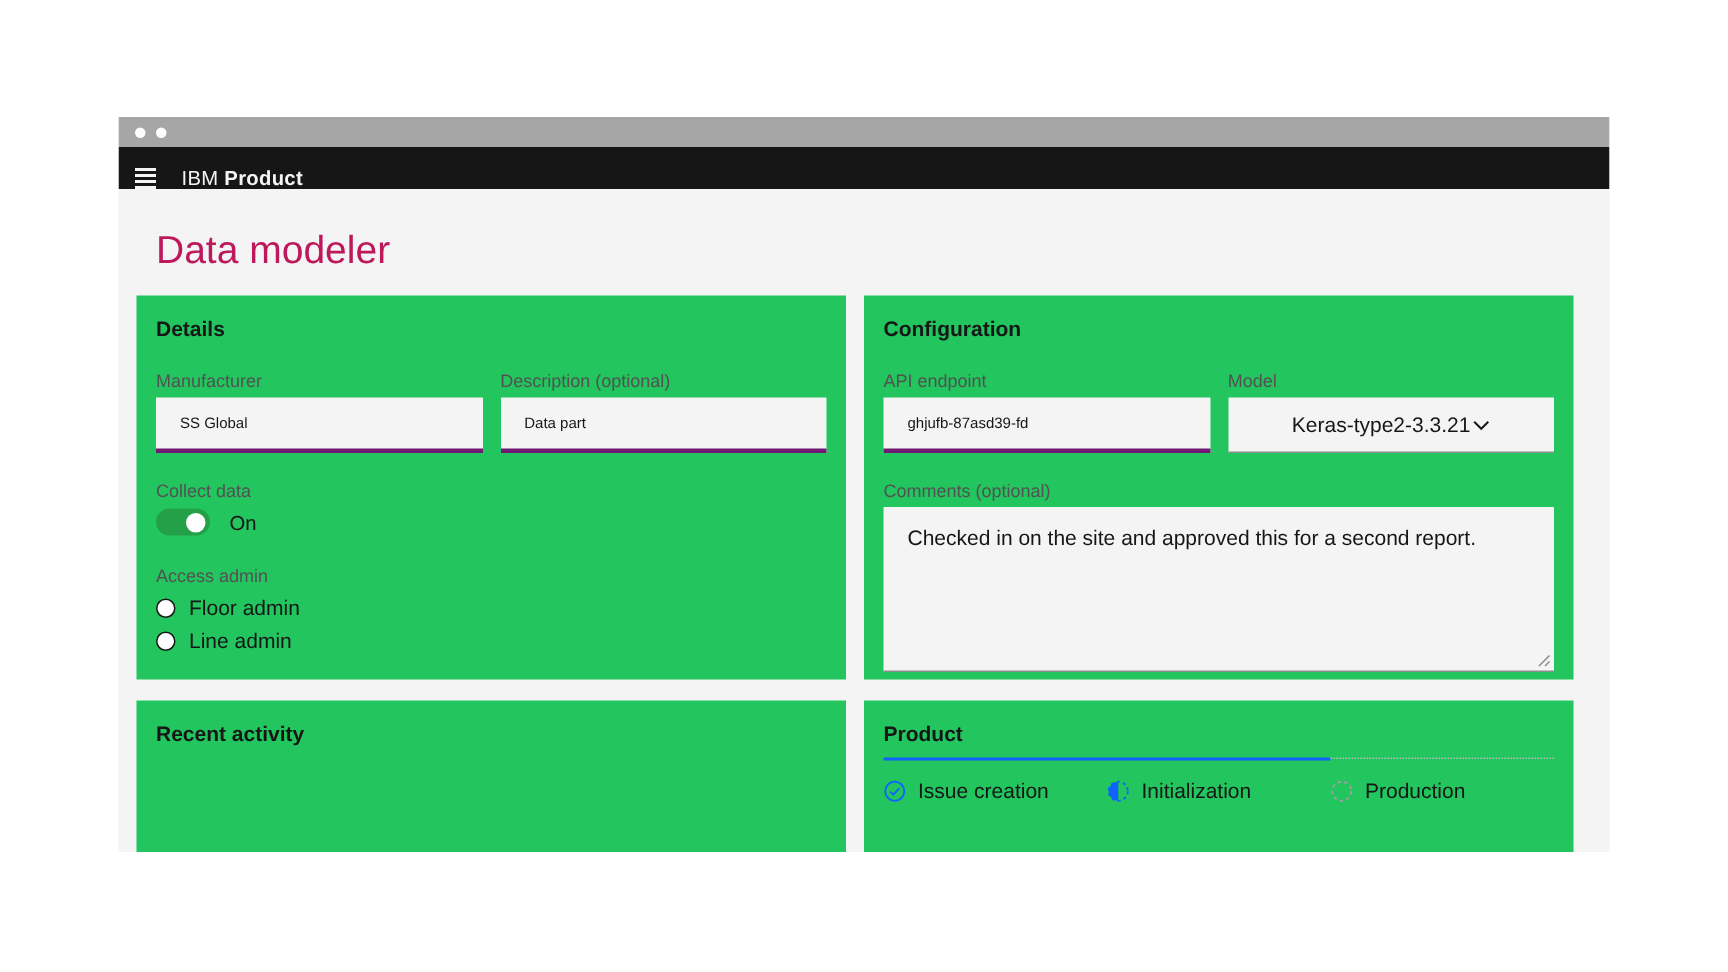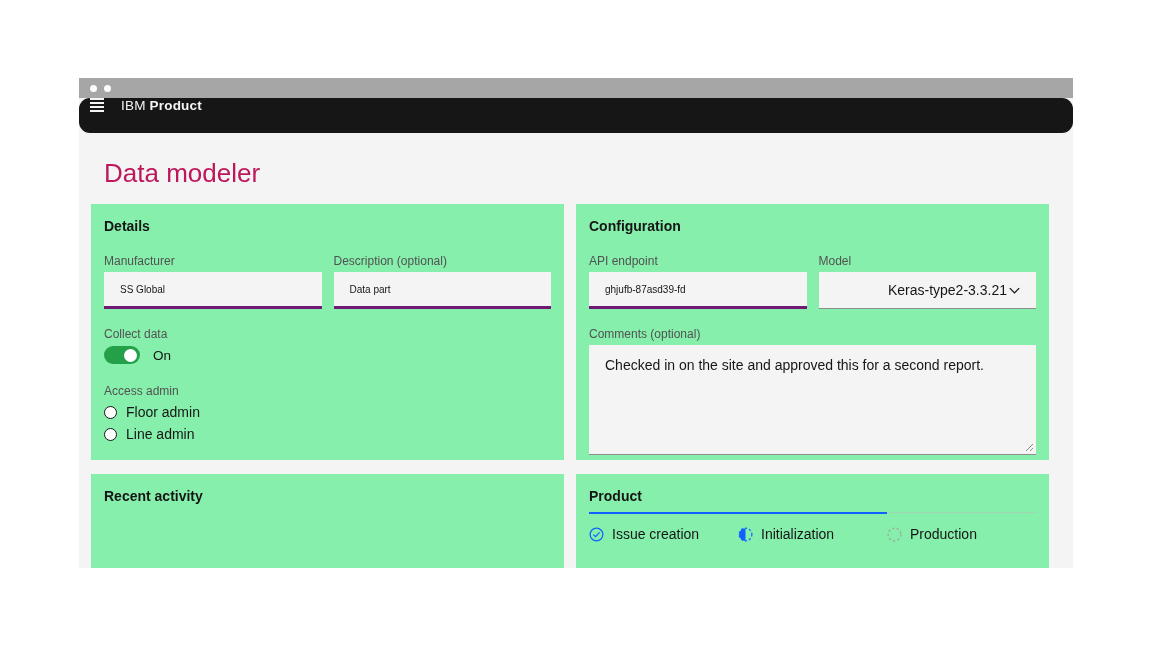--- a/index.html
+++ b/index.html
@@ -8,45 +8,45 @@
 
   .window { position:absolute; left:79px; top:78px; width:994px; height:490px;
     background:#f4f4f4; overflow:hidden; }
 
   
   .titlebar { height:20px; background:#a6a6a6; display:flex; align-items:center;
     padding-left:11px; gap:7px; }
   .tb-dot { width:7px; height:7px; border-radius:50%; background:#fdfdfd; }
 
   
-  .appheader { height:35px; background:#161616; display:flex; align-items:flex-start; color:#fff;border-radius:11px; }
+  .appheader { height:28px; background:#161616; display:flex; align-items:flex-end; color:#fff; }
   .hamburger { margin-left:11px; width:14px; display:flex; flex-direction:column; gap:2px; cursor:pointer; }
   .hamburger i { display:block; height:2px; background:#f4f4f4; }
   .brand { margin-left:17px; font-size:13.5px; letter-spacing:.2px; color:#f4f4f4; }
   .brand b { font-weight:700; }
 
   .page-title { margin:24px 0 0 25px; font-size:26px; font-weight:400;
     line-height:32px; color:#be185d; }
 
   .cards-row { display:grid; grid-template-columns:1fr 1fr; gap:12px;
     margin:15px 24px 0 12px; }
   .cards-row.second { margin-top:14px; }
-  .card { background:#86efac; padding:13px; }
+  .card { background:#22c55e; padding:13px; }
   .card.top { height:256px; }
   .card.bottom { height:160px; }
   .card-title { font-size:14px; font-weight:700; line-height:18px; color:#161616; }
 
   .fields { display:grid; grid-template-columns:1fr 1fr; gap:12px; margin-top:18px; }
   .field-label { font-size:12px; color:#525252; line-height:16px; margin-bottom:3px; }
   .text-input { height:37px; background:#f4f4f4; border:none;
     border-bottom:3px solid #701a75; width:100%;
     padding:0 16px; font-size:10px; color:#161616;
     font-family:"Liberation Sans", sans-serif; outline:none; }
   .dropdown { height:37px; background:#f4f4f4; border-bottom:1px solid #8d8d8d;
-    display:flex; align-items:center; justify-content:flex-end;
+    display:flex; align-items:center; justify-content:center;
     padding:0 14px 0 16px; font-size:14px; color:#161616; cursor:pointer; }
 
   .sub-section { margin-top:17px; }
   .sub-section.radios { margin-top:19px; }
   .toggle-row { margin-top:4px; display:flex; align-items:center; gap:13px; }
   .toggle-track { width:36px; height:18px; border-radius:9px; background:#24a148;
     position:relative; cursor:pointer; }
   .toggle-knob { position:absolute; top:2.5px; right:3px; width:13px; height:13px;
     border-radius:50%; background:#fff; }
   .toggle-state { font-size:13.5px; color:#161616; }

